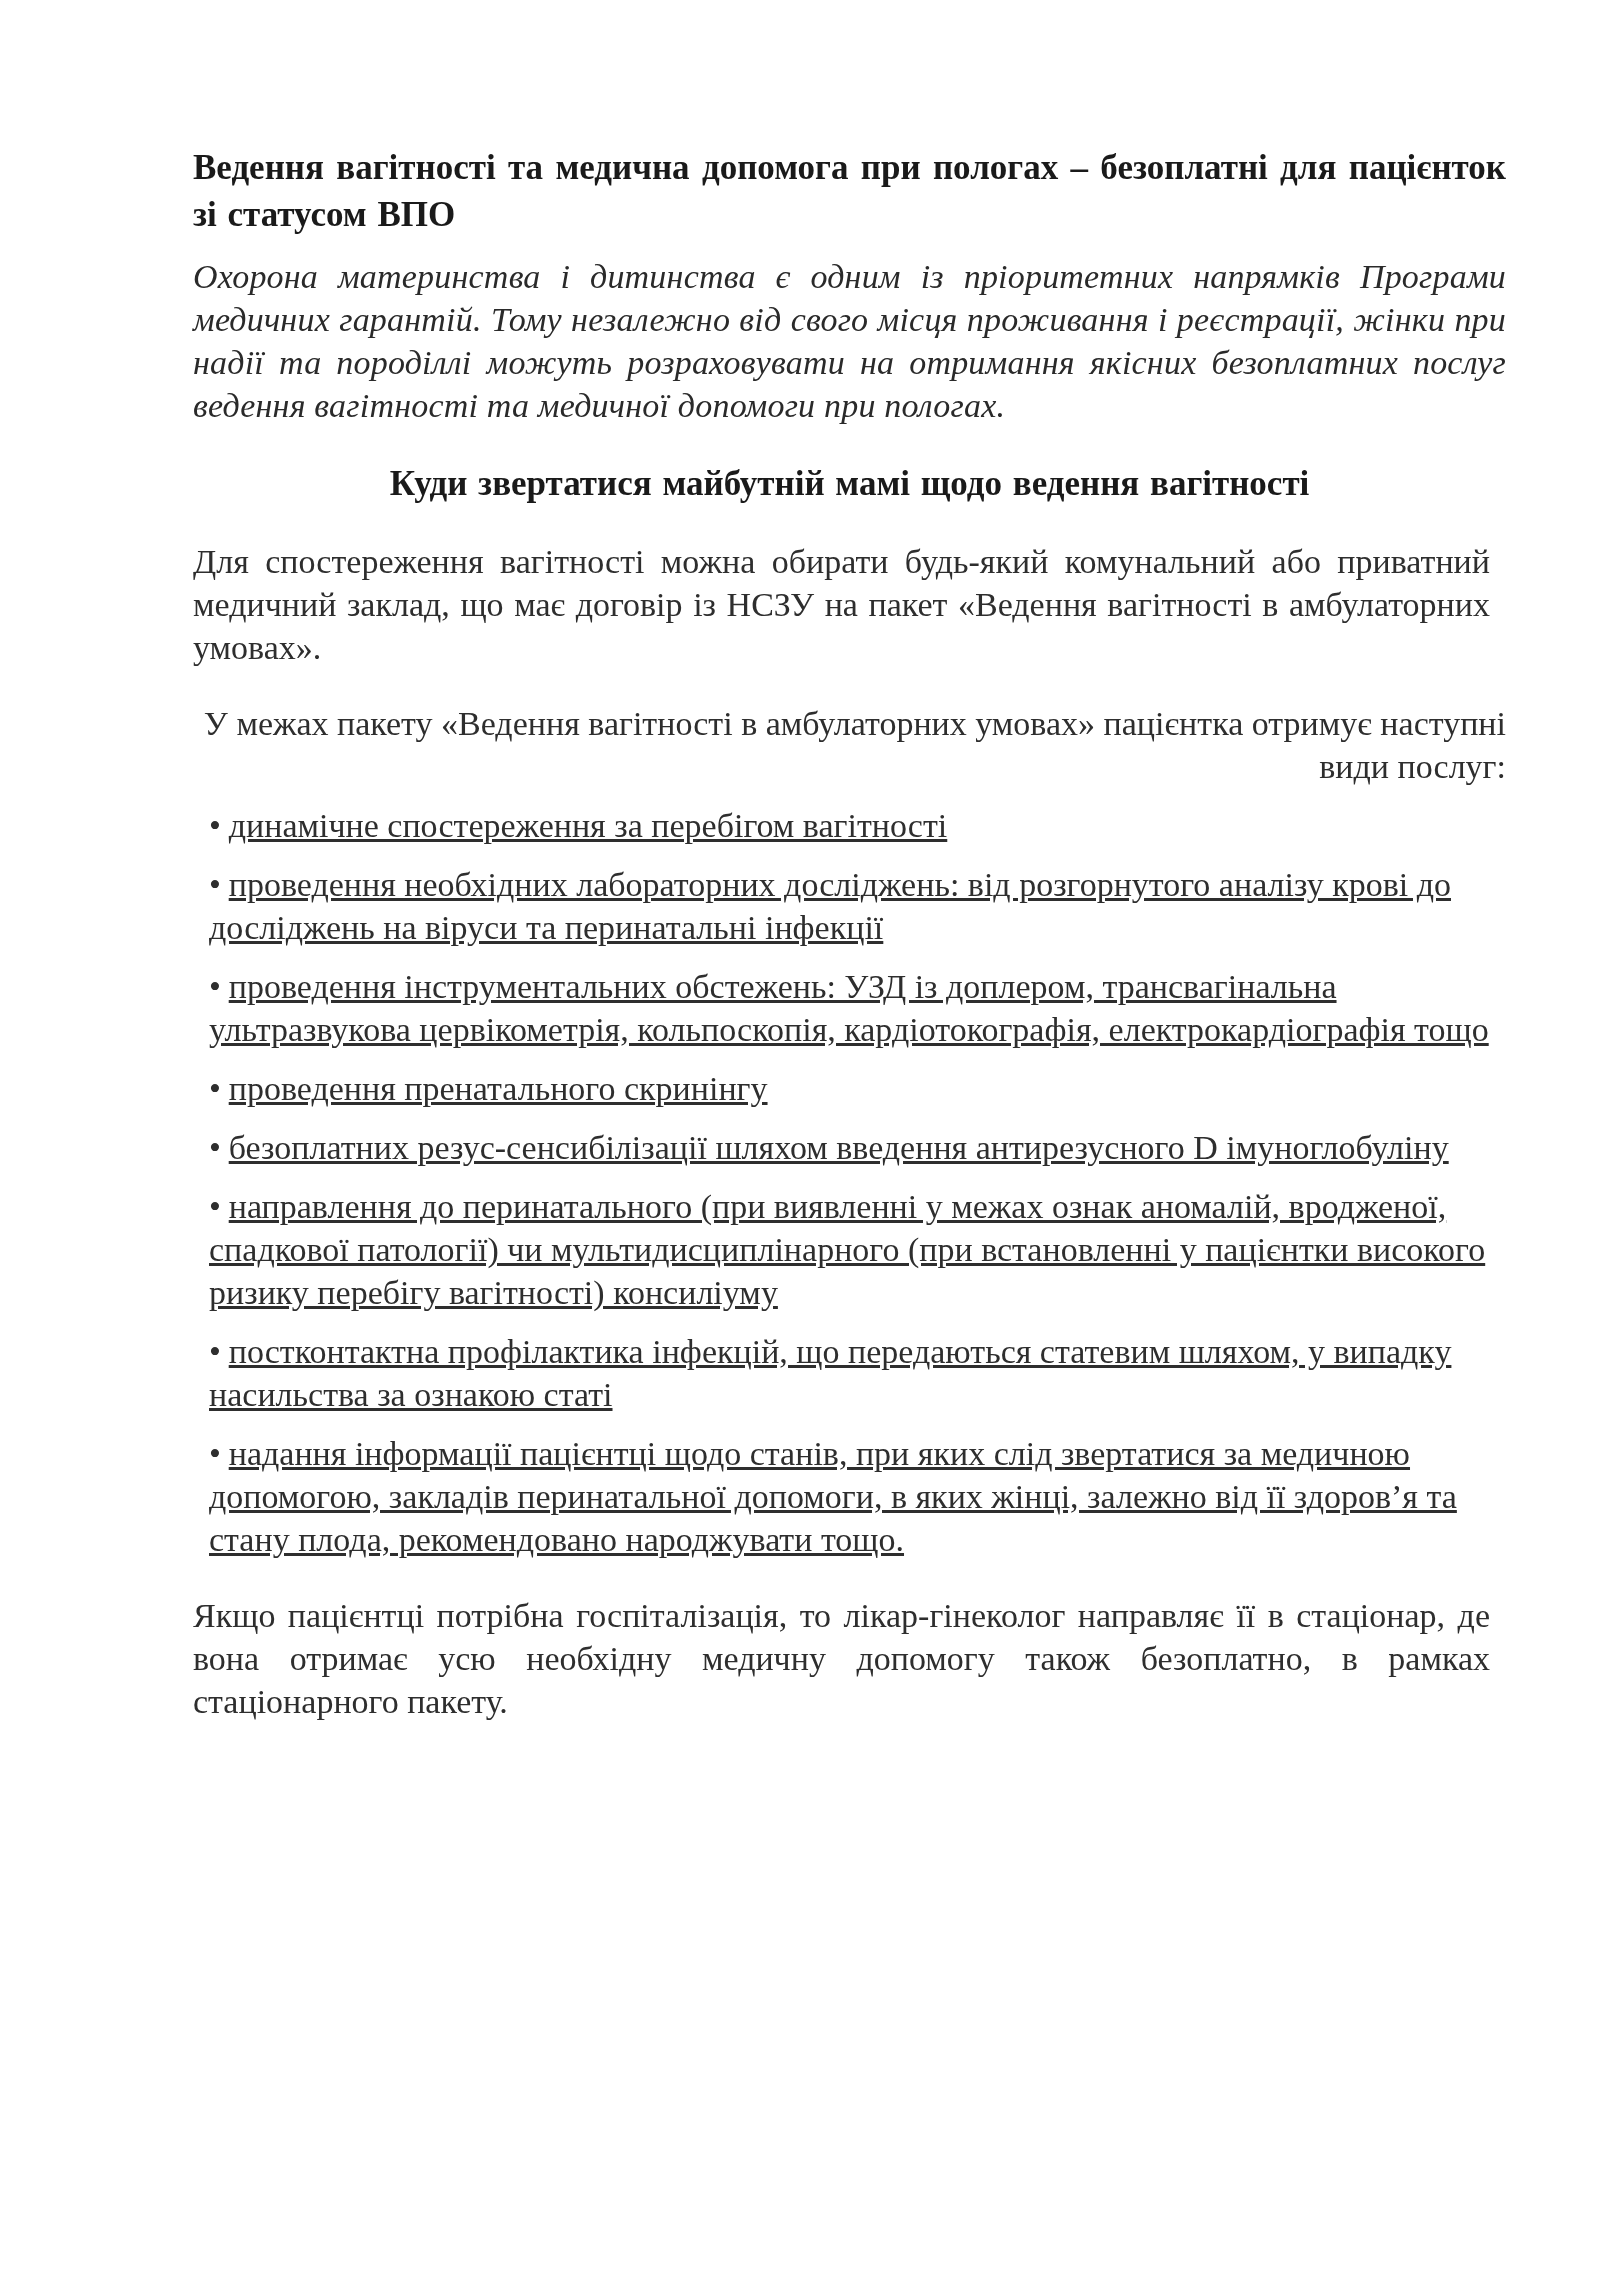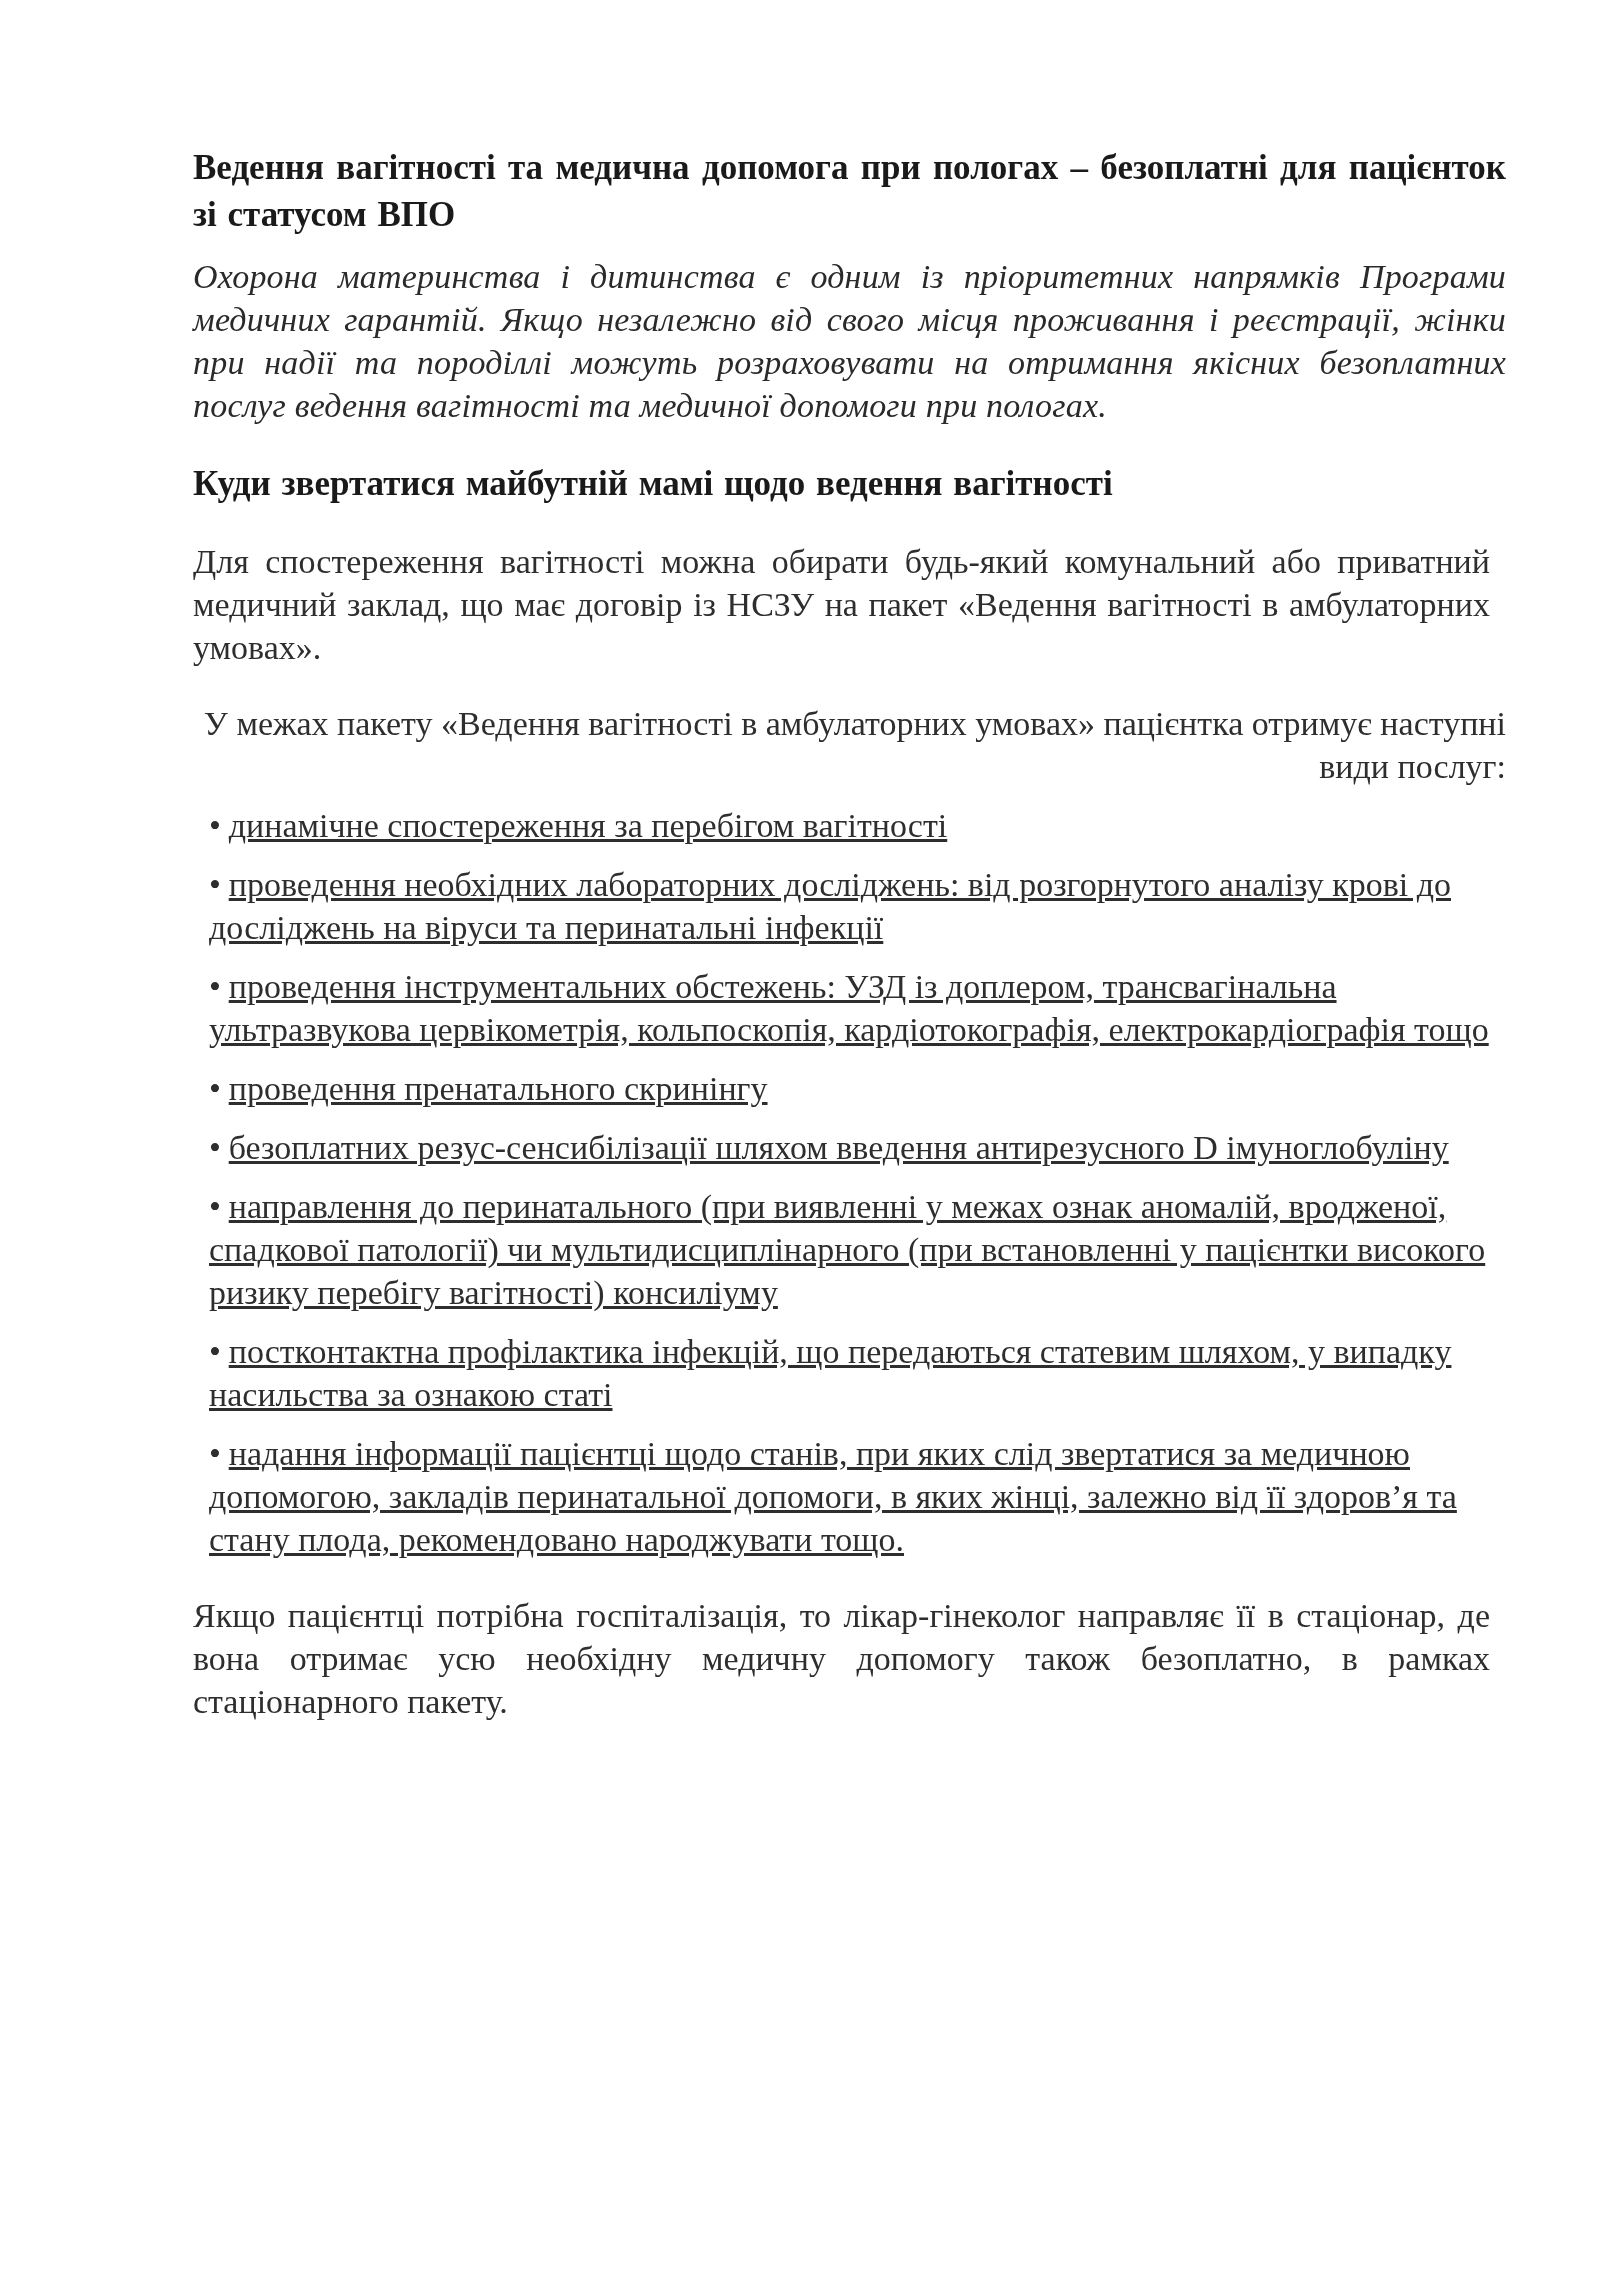--- a/index.html
+++ b/index.html
@@ -37,21 +37,21 @@
       font-style: italic;
       font-size: 34px;
       line-height: 43px;
       text-align: justify;
       margin: 0 0 33px 0;
       color: #2a2a2a;
       letter-spacing: 0.2px;
     }
     .heading.h2 {
       margin: 0 0 33px 0;
-      text-align: left;
+      text-align: center;
     }
     .para {
       font-size: 34px;
       line-height: 43px;
       margin: 0 16px 33px 0;
       color: #2e2e2e;
     }
     .para.justify {
       text-align: justify;
     }
@@ -80,21 +80,21 @@
       margin-right: 7.8px;
     }
   </style>
 </head>
 <body>
 
 <div class="page">
 
   <h1 class="heading h1">Ведення вагітності та медична допомога при пологах – безоплатні для пацієнток зі статусом ВПО</h1>
 
-  <p class="lead">Охорона материнства і дитинства є одним із пріоритетних напрямків Програми медичних гарантій. Якщо незалежно від свого місця проживання і реєстрації, жінки при надії та породіллі можуть розраховувати на отримання якісних безоплатних послуг ведення вагітності та медичної допомоги при пологах.</p>
+  <p class="lead">Охорона материнства і дитинства є одним із пріоритетних напрямків Програми медичних гарантій. Тому незалежно від свого місця проживання і реєстрації, жінки при надії та породіллі можуть розраховувати на отримання якісних безоплатних послуг ведення вагітності та медичної допомоги при пологах.</p>
 
   <h2 class="heading h2">Куди звертатися майбутній мамі щодо ведення вагітності</h2>
 
   <p class="para justify">Для спостереження вагітності можна обирати будь-який комунальний або приватний медичний заклад, що має договір із НСЗУ на пакет «Ведення вагітності в амбулаторних умовах».</p>
 
 
   <div class="services">
     <span class="intro">У межах пакету «Ведення вагітності в амбулаторних умовах» пацієнтка отримує наступні види послуг:</span>
     <ul>
       <li><span class="bullet">•</span><span>динамічне спостереження за перебігом вагітності</span></li>

